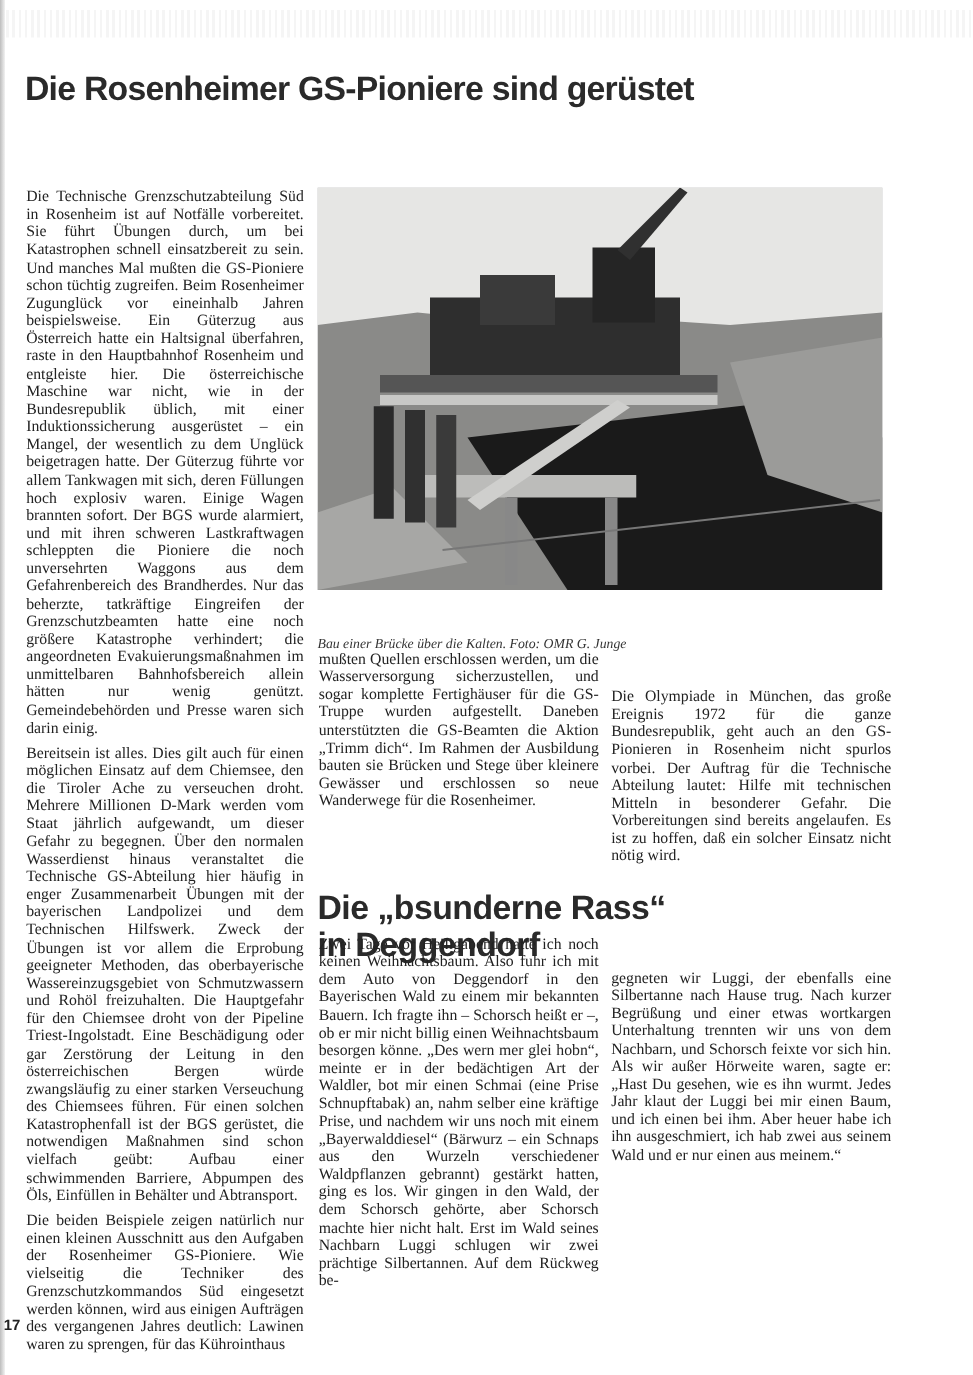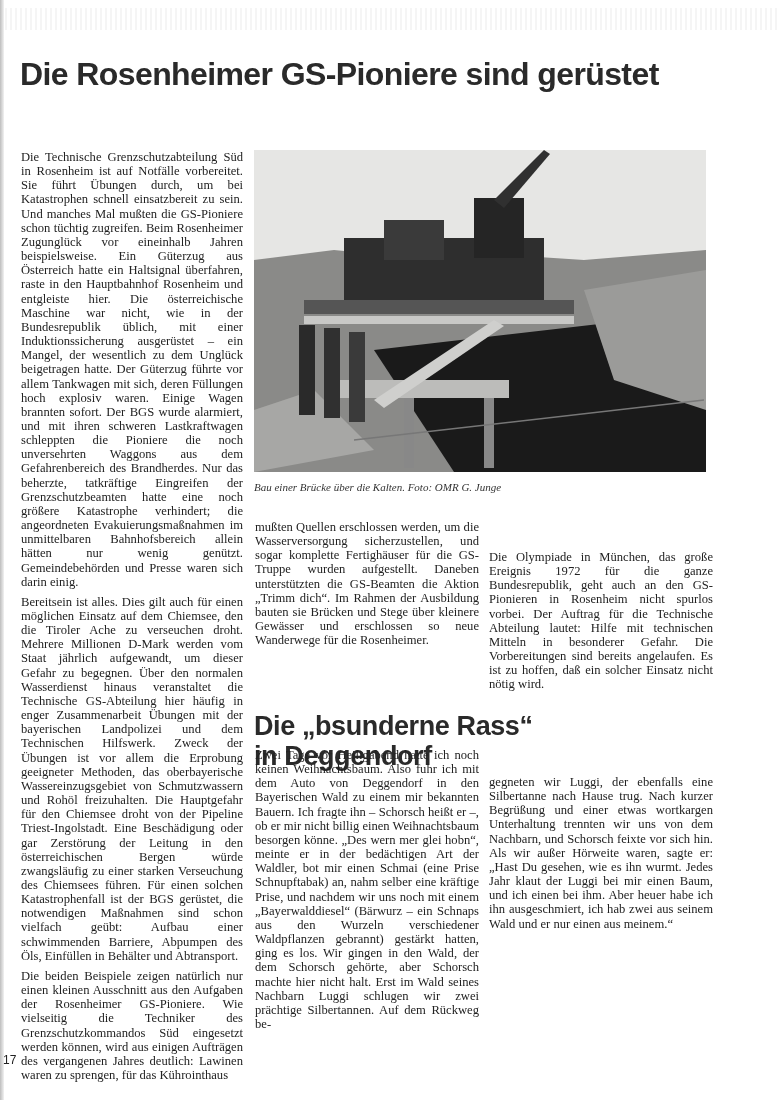--- a/index.html
+++ b/index.html
@@ -15,50 +15,50 @@
     position: absolute; left: 0; top: 0; width: 4px; height: 1100px;
     background: linear-gradient(90deg, #bdbdbd, #f2f2f2);
   }
   .right-edge {
     position: absolute; left: 700px; top: 150px; width: 5px; height: 300px;
     background: linear-gradient(180deg, rgba(0,0,0,0.02), rgba(0,0,0,0.35));
   }
   .headline {
     position: absolute; left: 20px; top: 56px; margin: 0;
     font-family: "Liberation Sans", sans-serif; font-weight: bold;
-    font-size: 32px; letter-spacing: -0.6px; color: #2a2a2a;
+    font-size: 27px; letter-spacing: -0.6px; color: #2a2a2a;
   }
   .col {
     position: absolute; font-family: "Liberation Serif", serif;
     font-size: 12.6px; line-height: 14.15px; text-align: justify;
     hyphens: manual; color: #222;
   }
   .col p { margin: 0 0 6px 0; text-indent: 0; }
   .col-1 { left: 21px; top: 150px; width: 222px; }
   .col-2 { left: 255px; top: 520px; width: 224px; font-family: Liberation Serif, serif; }
   .col-3 { left: 489px; top: 550px; width: 224px; }
   .col-4 { left: 255px; top: 748px; width: 224px; }
   .col-5 { left: 489px; top: 775px; width: 224px; }
   .col-5 p { margin-bottom: 14px; }
   .photo {
     position: absolute; left: 254px; top: 150px; width: 452px; height: 322px;
     background: #d9d9d9; overflow: hidden;
   }
   .caption {
-    position: absolute; left: 254px; top: 481px; margin: 0;
+    position: absolute; left: 254px; top: 509px; margin: 0;
     font-family: "Liberation Serif", serif; font-style: italic; font-size: 11px; color: #333;
   }
   .headline-2 {
     position: absolute; left: 254px; top: 711px; margin: 0;
     font-family: "Liberation Sans", sans-serif; font-weight: bold;
     font-size: 27px; line-height: 30px; letter-spacing: -0.4px; color: #2a2a2a;
   }
   .page-number {
     position: absolute; left: 3px; top: 1053px;
-    font-family: "Liberation Sans", sans-serif; font-weight: normal; font-size: 12px; color: #222;
+    font-family: "Liberation Sans", sans-serif; font-weight: bold; font-size: 12px; color: #222;
   }
 </style>
 </head>
 <body>
 
 <div class="scanline-top"></div>
 <div class="left-edge"></div>
 <div class="right-edge"></div>
 
 <h1 class="headline">Die Rosenheimer GS-Pioniere sind gerüstet</h1>

